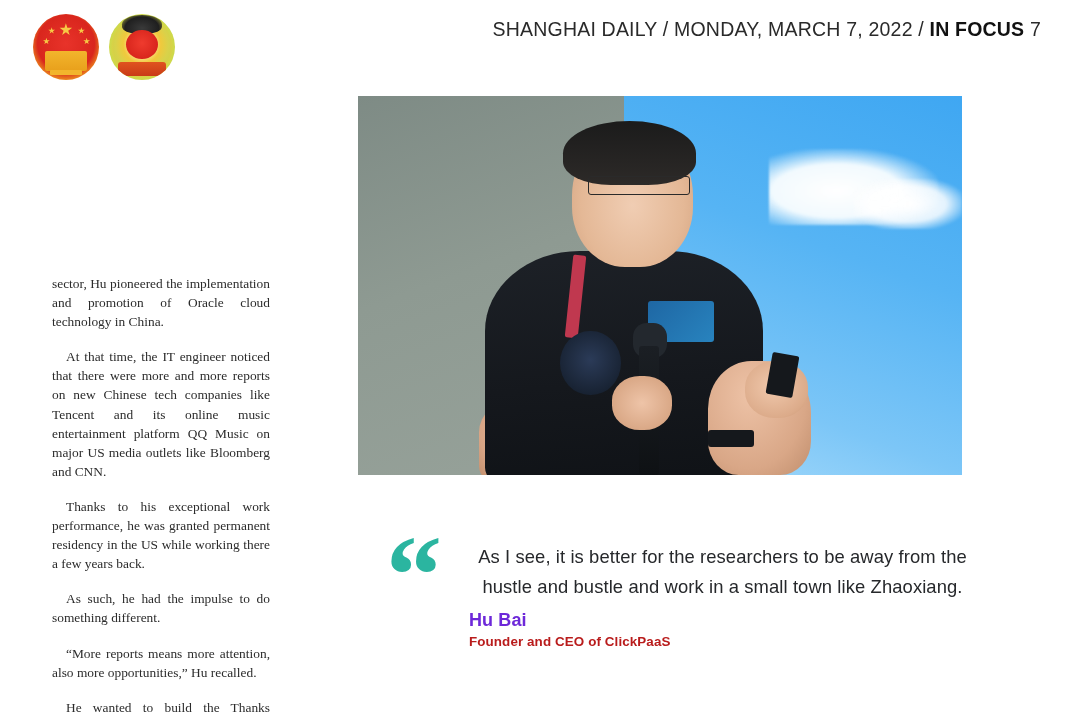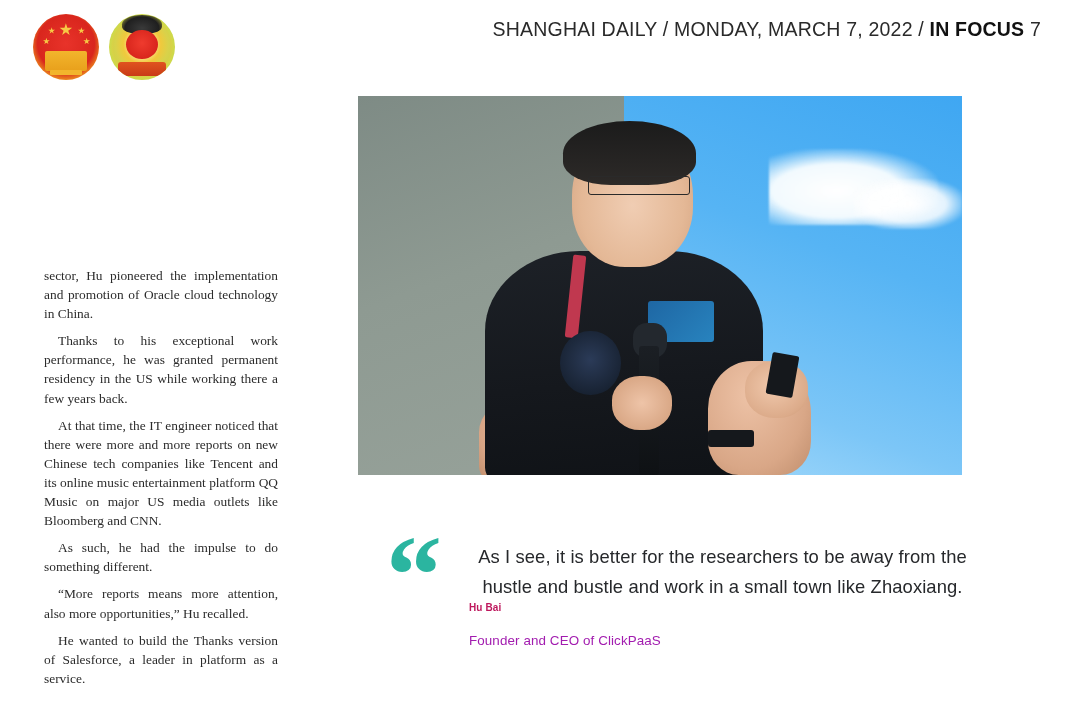--- a/index.html
+++ b/index.html
@@ -133,21 +133,21 @@
     left: 36px;
     top: 258px;
     width: 250px;
     font-family: "Liberation Serif", serif;
     font-size: 13.4px;
     line-height: 19.1px;
     color: #2b2b2b;
     text-align: justify;
   }
   .body-column p {
-    margin: 8px;
+    margin: 16px;
     text-indent: 14px;
   }
   .body-column p.no-indent {
     text-indent: 0;
   }
 
   
   .photo {
     position: absolute;
     left: 358px;
@@ -364,31 +364,31 @@
   }
   .quote-text {
     font-size: 18.4px;
     line-height: 30px;
     color: #26282b;
     font-weight: 400;
     letter-spacing: 0.1px;
     text-align: center;
   }
   .quote-attr-name {
-    margin-top: 0;
-    font-size: 10px;
+    margin-top: 8px;
+    font-size: 18px;
     font-weight: 700;
-    color: #be185d;
+    color: #6d28d9;
     letter-spacing: 0.1px;
   }
   .quote-attr-role {
-    margin-top: 20px;
+    margin-top: 3px;
     font-size: 13.4px;
-    font-weight: 400;
-    color: #a21caf;
+    font-weight: 700;
+    color: #b91c1c;
     letter-spacing: 0.1px;
   }
 </style>
 </head>
 <body>
 
 <div class="emblems">
   <div class="emblem emblem-national">
     <span class="bigstar"></span>
     <span class="smstar s1"></span>
@@ -404,22 +404,22 @@
     <span class="base"></span>
   </div>
 </div>
 
 <div class="page-header">
   <span class="hdr-main">SHANGHAI DAILY</span><span class="hdr-main"> / </span><span class="hdr-main">MONDAY, MARCH 7, 2022</span><span class="hdr-main"> / </span><span class="hdr-focus">IN FOCUS</span><span class="hdr-num">&nbsp;<span>7</span></span>
 </div>
 
 <div class="body-column">
   <p class="no-indent">sector, Hu pioneered the implementation and promotion of Oracle cloud technology in China.</p>
+  <p>At that time, the IT engineer noticed that there were more and more reports on new Chinese tech companies like Tencent and its online music entertainment platform QQ Music on major US media outlets like Bloomberg and CNN.</p>
   <p>Thanks to his exceptional work performance, he was granted permanent residency in the US while working there a few years back.</p>
-  <p>At that time, the IT engineer noticed that there were more and more reports on new Chinese tech companies like Tencent and its online music entertainment platform QQ Music on major US media outlets like Bloomberg and CNN.</p>
   <p>As such, he had the impulse to do something different.</p>
   <p>“More reports means more attention, also more opportunities,” Hu recalled.</p>
   <p>He wanted to build the Thanks version of Salesforce, a leader in platform as a service.</p>
 </div>
 
 <div class="photo">
   <div class="photo-bg-left"></div>
   <div class="photo-bg-right"></div>
   <div class="photo-cloud"></div>
   <div class="photo-cloud2"></div>

